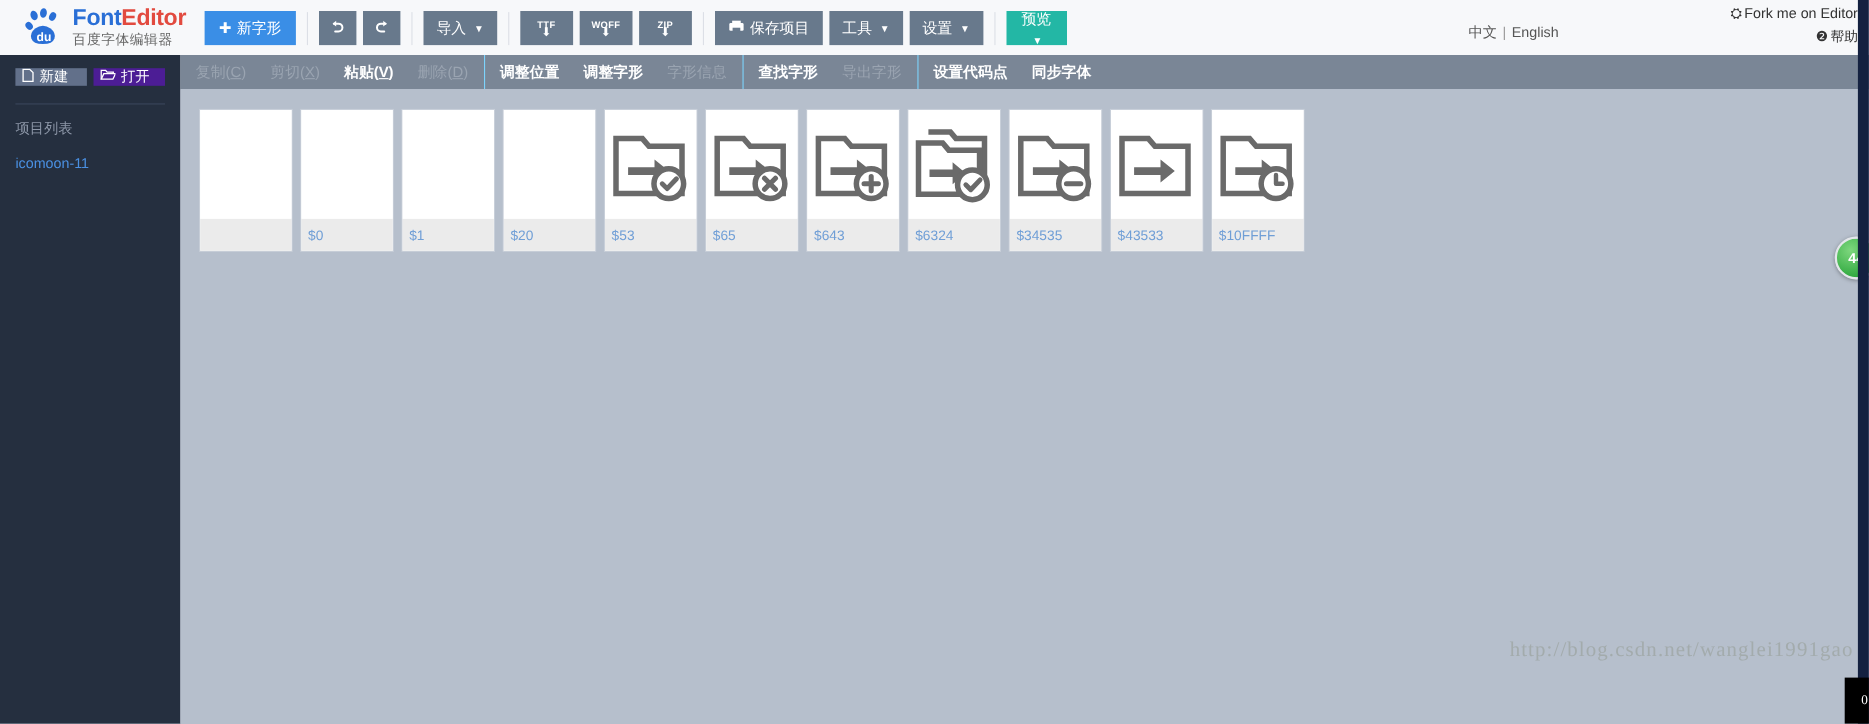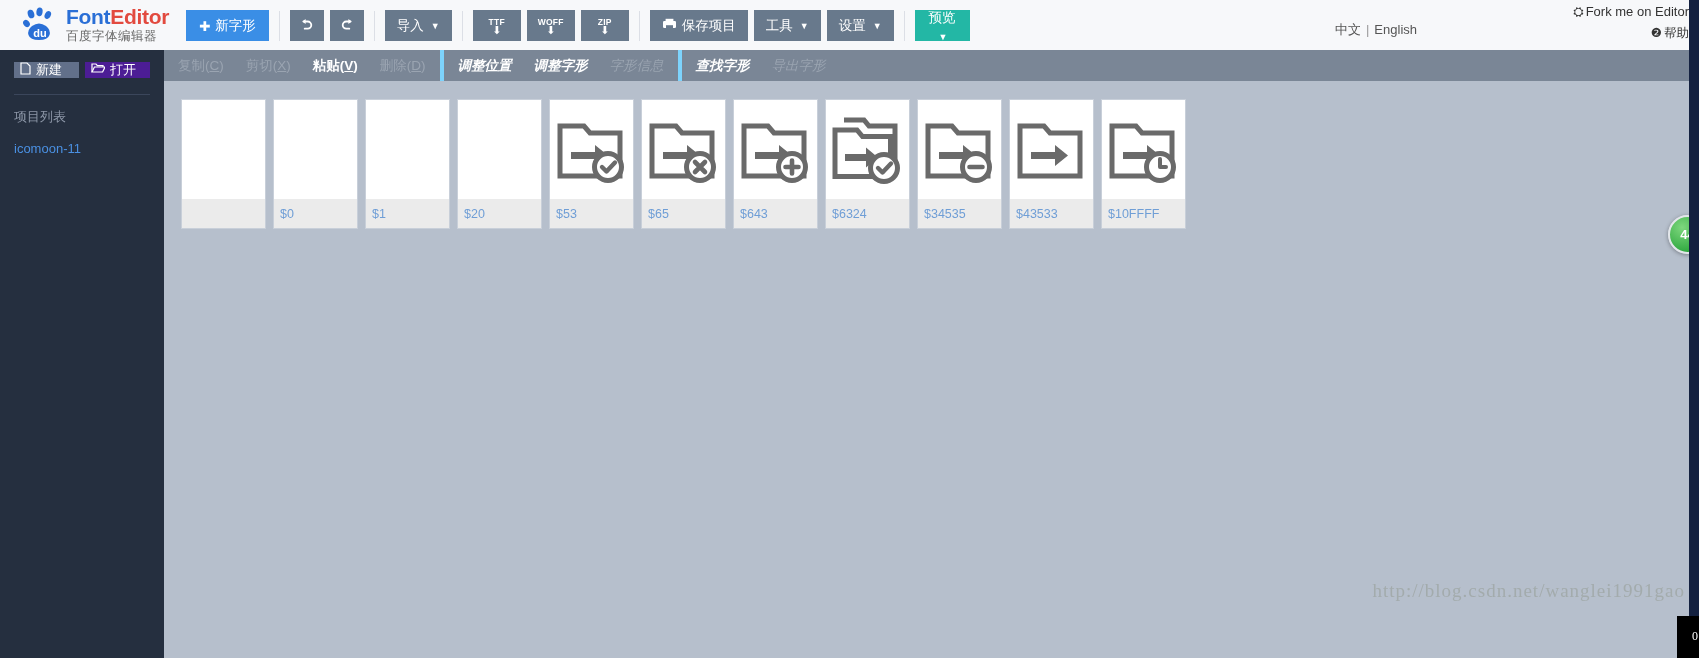--- a/index.html
+++ b/index.html
@@ -173,21 +173,21 @@
     display: flex;
     align-items: center;
     box-sizing: border-box;
   }
   .mgroup {
     display: flex;
     align-items: center;
     height: 31px;
     padding: 0 3px;
   }
-  .mgroup + .mgroup { border-left: 4px solid #7dd3fc; font-style: italic; }
+  .mgroup + .mgroup { border-left: 1px solid #7dd3fc; }
   .mitem {
     color: #ffffff;
     font-size: 13.5px;
     padding: 0 11px;
     line-height: 31px;
     cursor: pointer;
     white-space: nowrap;
     font-weight: bold;
   }
   .mitem.disabled { color: #9aa4b1; font-weight: normal; cursor: default; }
@@ -424,20 +424,24 @@
     </div>
     <div class="mgroup">
       <div class="mitem">调整位置</div>
       <div class="mitem">调整字形</div>
       <div class="mitem disabled">字形信息</div>
     </div>
     <div class="mgroup">
       <div class="mitem">查找字形</div>
       <div class="mitem disabled">导出字形</div>
     </div>
+    <div class="mgroup">
+      <div class="mitem">设置代码点</div>
+      <div class="mitem">同步字体</div>
+    </div>
   </div>
 
 <div class="canvas">
   <div class="grid" id="glyph-grid">
       <div class="cell blank">
         <div class="art"></div>
         <div class="code"></div>
       </div>
       <div class="cell">
         <div class="art"></div>

